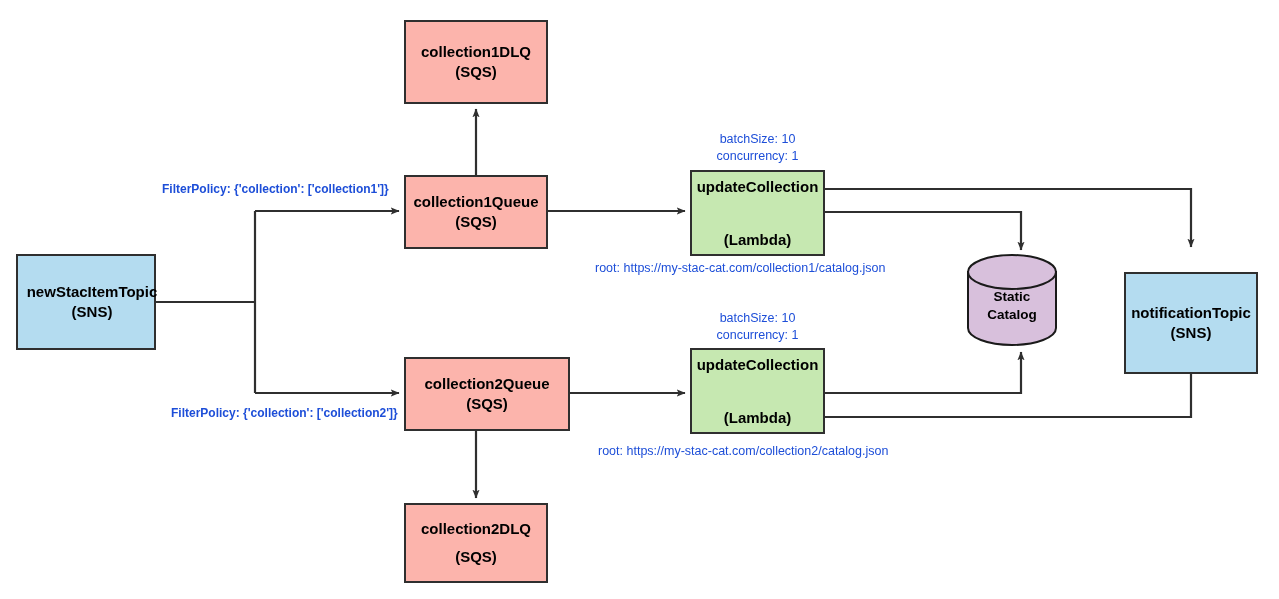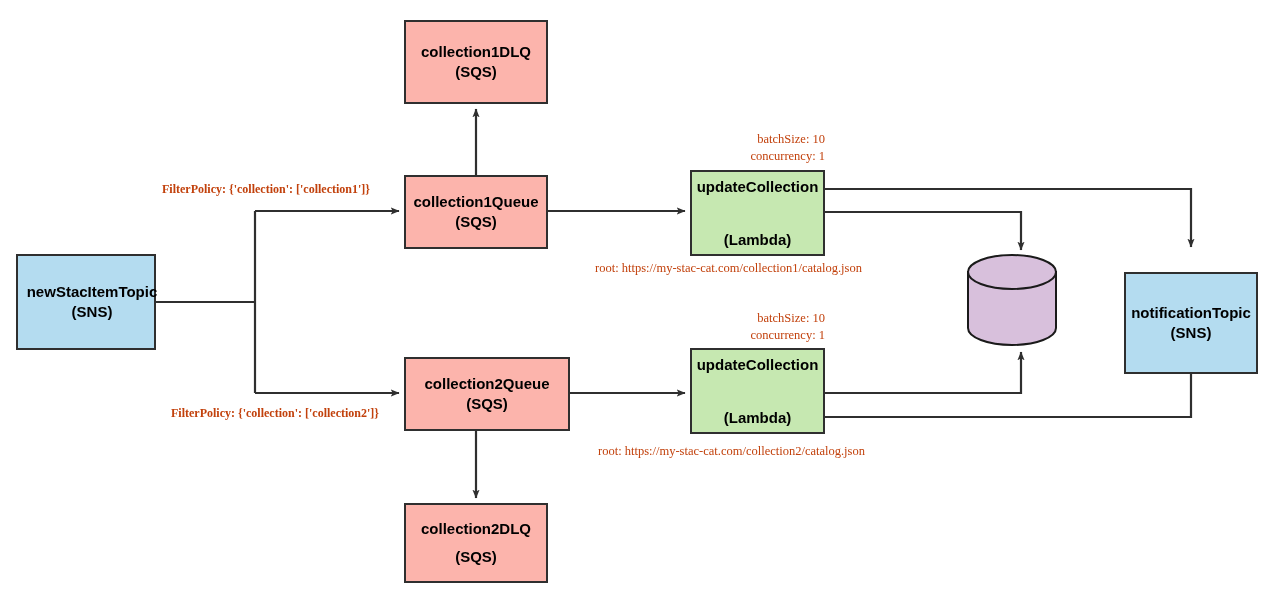--- a/index.html
+++ b/index.html
@@ -51,26 +51,25 @@
     text-align: center;
     font-size: 13.5px;
     font-weight: bold;
     color: #000000;
     line-height: 1.32;
     pointer-events: none;
   }
   .annot {
     position: absolute;
     font-size: 12.5px;
-    color: #c2410c;
+    color: #1d4ed8;
     white-space: nowrap;
     z-index: 4;
     line-height: 1.35;
-    text-align: right;
-    font-family: Liberation Serif, serif;
+    text-align: center;
   }
   .annot.bold {
     font-weight: bold;
     font-size: 12px;
   }
 </style>
 </head>
 <body>
 
 <div id="diagram">
@@ -146,20 +145,24 @@
   <div class="node lambda" style="left:690px; top:348px; width:135px; height:86px;">
     <span class="ln">updateCollection</span>
     <span class="ln">(Lambda)</span>
   </div>
 
   <div class="node sqs" style="left:404px; top:503px; width:144px; height:80px;gap:8px;">
     <span class="ln">collection2DLQ</span>
     <span class="ln">(SQS)</span>
   </div>
 
+  <div class="cyl-label" style="left:968px; top:288px; width:88px;">
+    <span class="ln">Static</span>
+    <span class="ln">Catalog</span>
+  </div>
 
   <div class="annot bold" style="left:162px; top:181px;">FilterPolicy: {'collection': ['collection1']}</div>
 
   <div class="annot bold" style="left:162px; top:405px;padding-left:9px;">FilterPolicy: {'collection': ['collection2']}</div>
 
   <div class="annot" style="left:690px; top:131px; width:135px;">batchSize: 10</div>
   <div class="annot" style="left:690px; top:148px; width:135px;">concurrency: 1</div>
 
   <div class="annot" style="left:690px; top:310px; width:135px;">batchSize: 10</div>
   <div class="annot" style="left:690px; top:327px; width:135px;">concurrency: 1</div>

